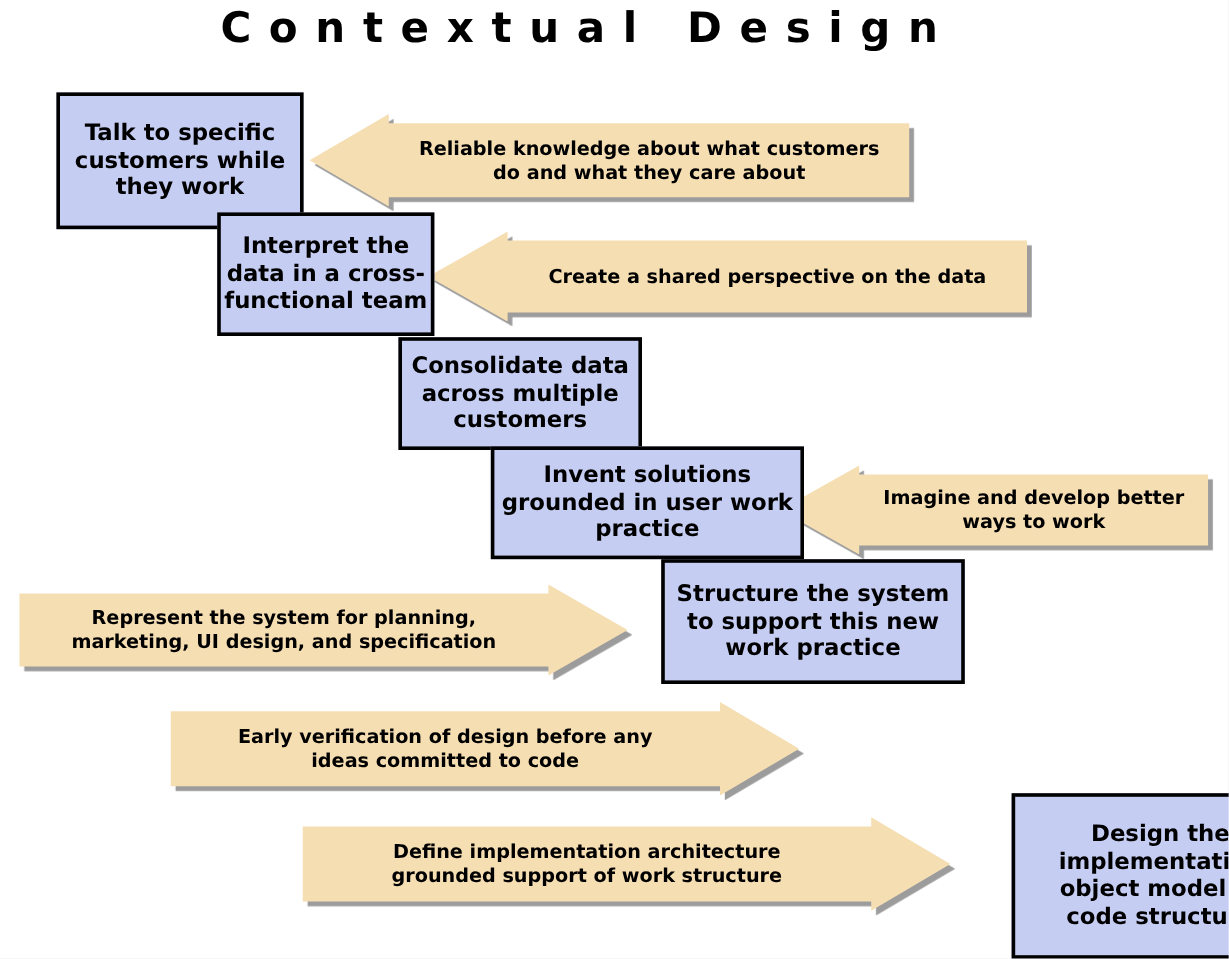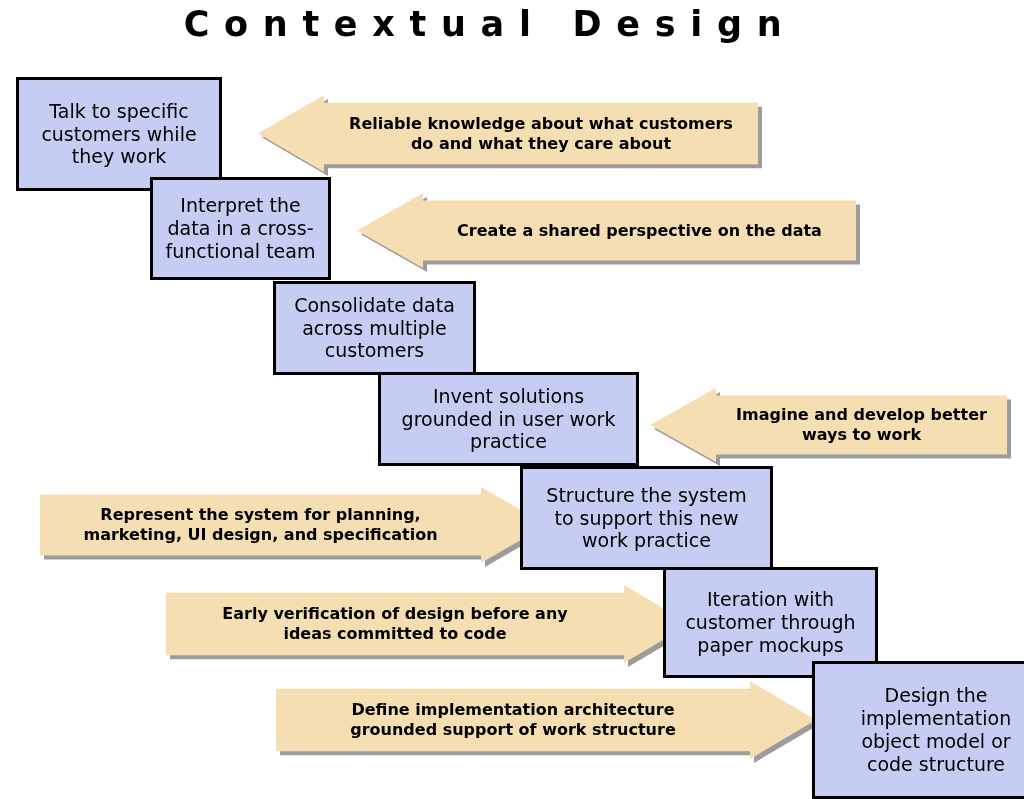--- a/index.html
+++ b/index.html
@@ -34,24 +34,25 @@
   }
   .step-box {
     position: absolute;
     background: var(--box-fill);
     border: 3px solid var(--border);
     display: flex;
     align-items: center;
     justify-content: center;
     text-align: center;
     font-size: 19px;
-    font-weight: normal;
+    font-weight: bold;
     line-height: 1.2;
     white-space: pre-line;
     z-index: 2;
+    margin-left: 31px;
   }
   .flow-arrow {
     position: absolute;
     filter: drop-shadow(4px 4px 0 var(--shadow));
     z-index: 1;
   }
   .arrow-shape {
     width: 100%;
     height: 100%;
     background: var(--arrow-fill);
@@ -59,21 +60,20 @@
     align-items: center;
     justify-content: center;
   }
   .flow-arrow.left .arrow-shape {
     clip-path: polygon(0 50%, 66px 0, 66px 10%, 100% 10%, 100% 90%, 66px 90%, 66px 100%);
     padding-left: 66px;
   }
   .flow-arrow.right .arrow-shape {
     clip-path: polygon(100% 50%, calc(100% - 66px) 0, calc(100% - 66px) 10%, 0 10%, 0 90%, calc(100% - 66px) 90%, calc(100% - 66px) 100%);
     padding-right: 66px;
-    margin-left: 24px;
   }
   .arrow-label {
     text-align: center;
     font-size: 16px;
     font-weight: bold;
     line-height: 1.25;
     white-space: pre-line;
   }
 </style>
 </head>
@@ -126,34 +126,31 @@
   </div>
 
   <div class="step-box" style="left:16px; top:77px; width:206px; height:114px">Talk to specific
 customers while
 they work</div>
 
   <div class="step-box" style="left:150px; top:177px; width:181px; height:103px">Interpret the
 data in a cross-
 functional team</div>
 
-  <div class="step-box" style="left:273px; top:281px; width:203px; height:94px">Consolidate data
+  <div class="step-box" style="left:301px; top:281px; width:203px; height:94px">Consolidate data
 across multiple
 customers</div>
 
   <div class="step-box" style="left:378px; top:372px; width:261px; height:94px">Invent solutions
 grounded in user work
 practice</div>
 
   <div class="step-box" style="left:520px; top:466px; width:253px; height:104px">Structure the system
 to support this new
 work practice</div>
 
-  <div class="step-box" style="left:663px; top:567px; width:215px; height:111px">Iteration with
-customer through
-paper mockups</div>
 
   <div class="step-box" style="left:812px; top:661px; width:248px; height:138px">Design the
 implementation
 object model or
 code structure</div>
 
 </div>
 
 </body></html>

